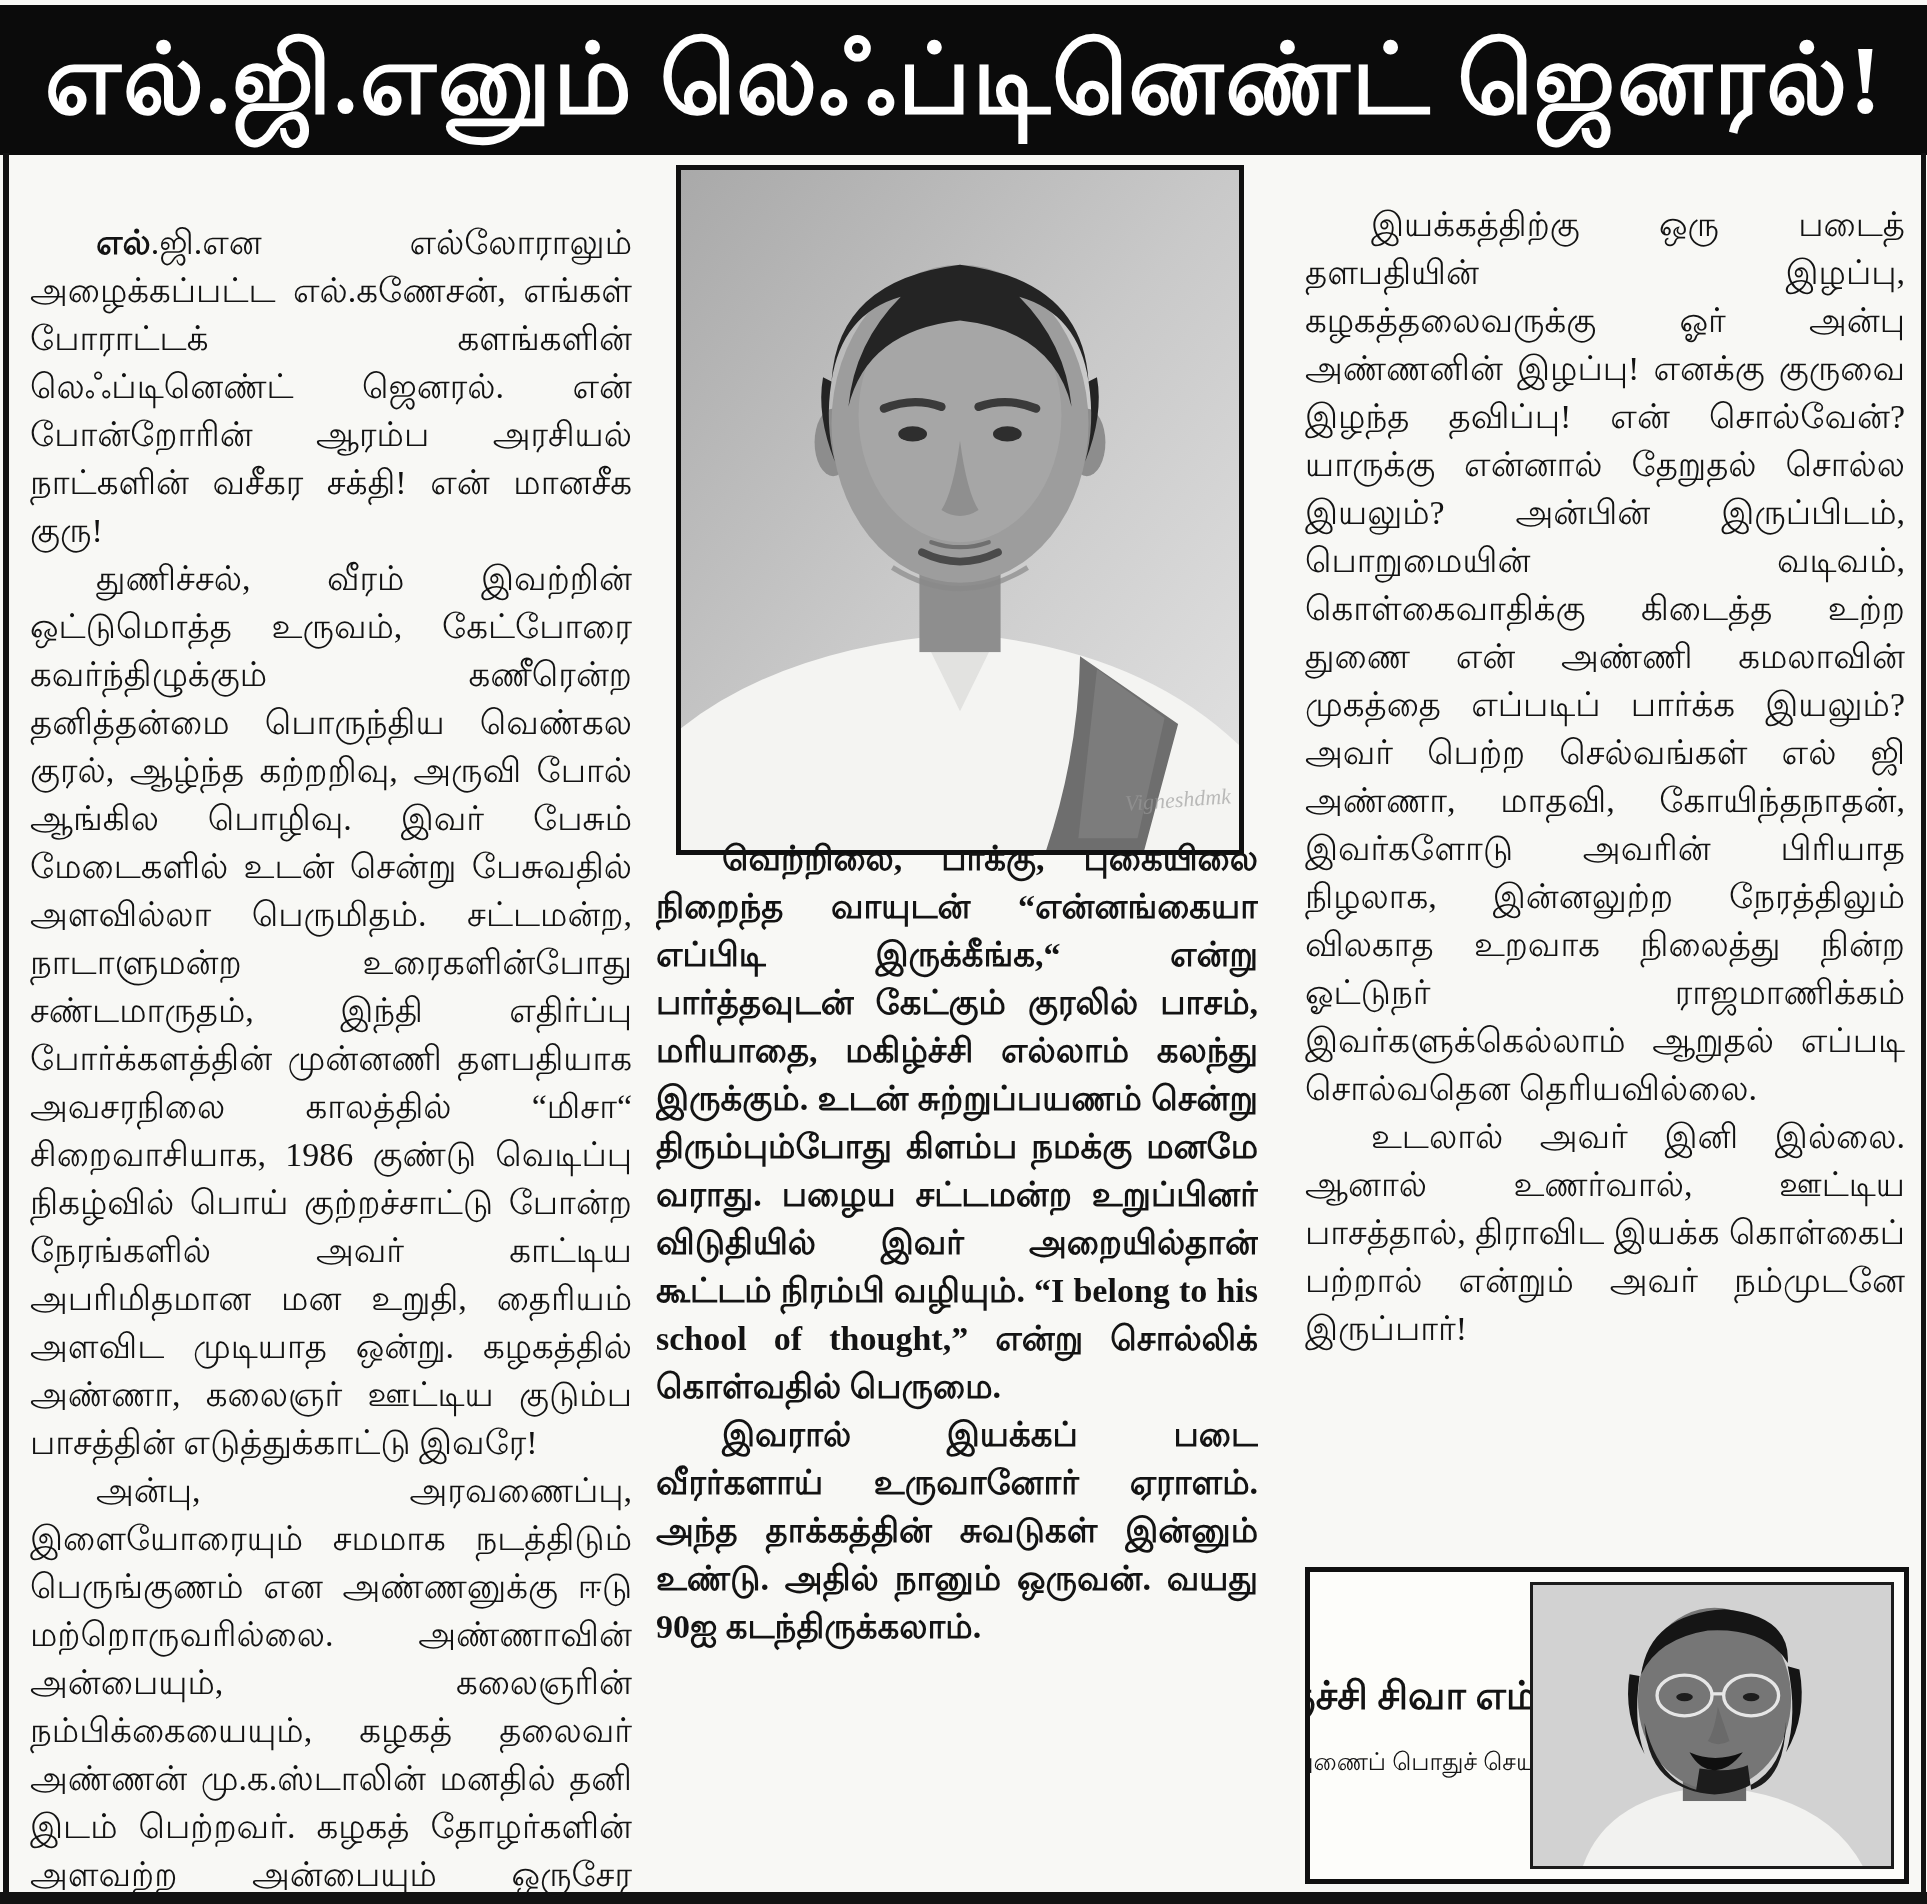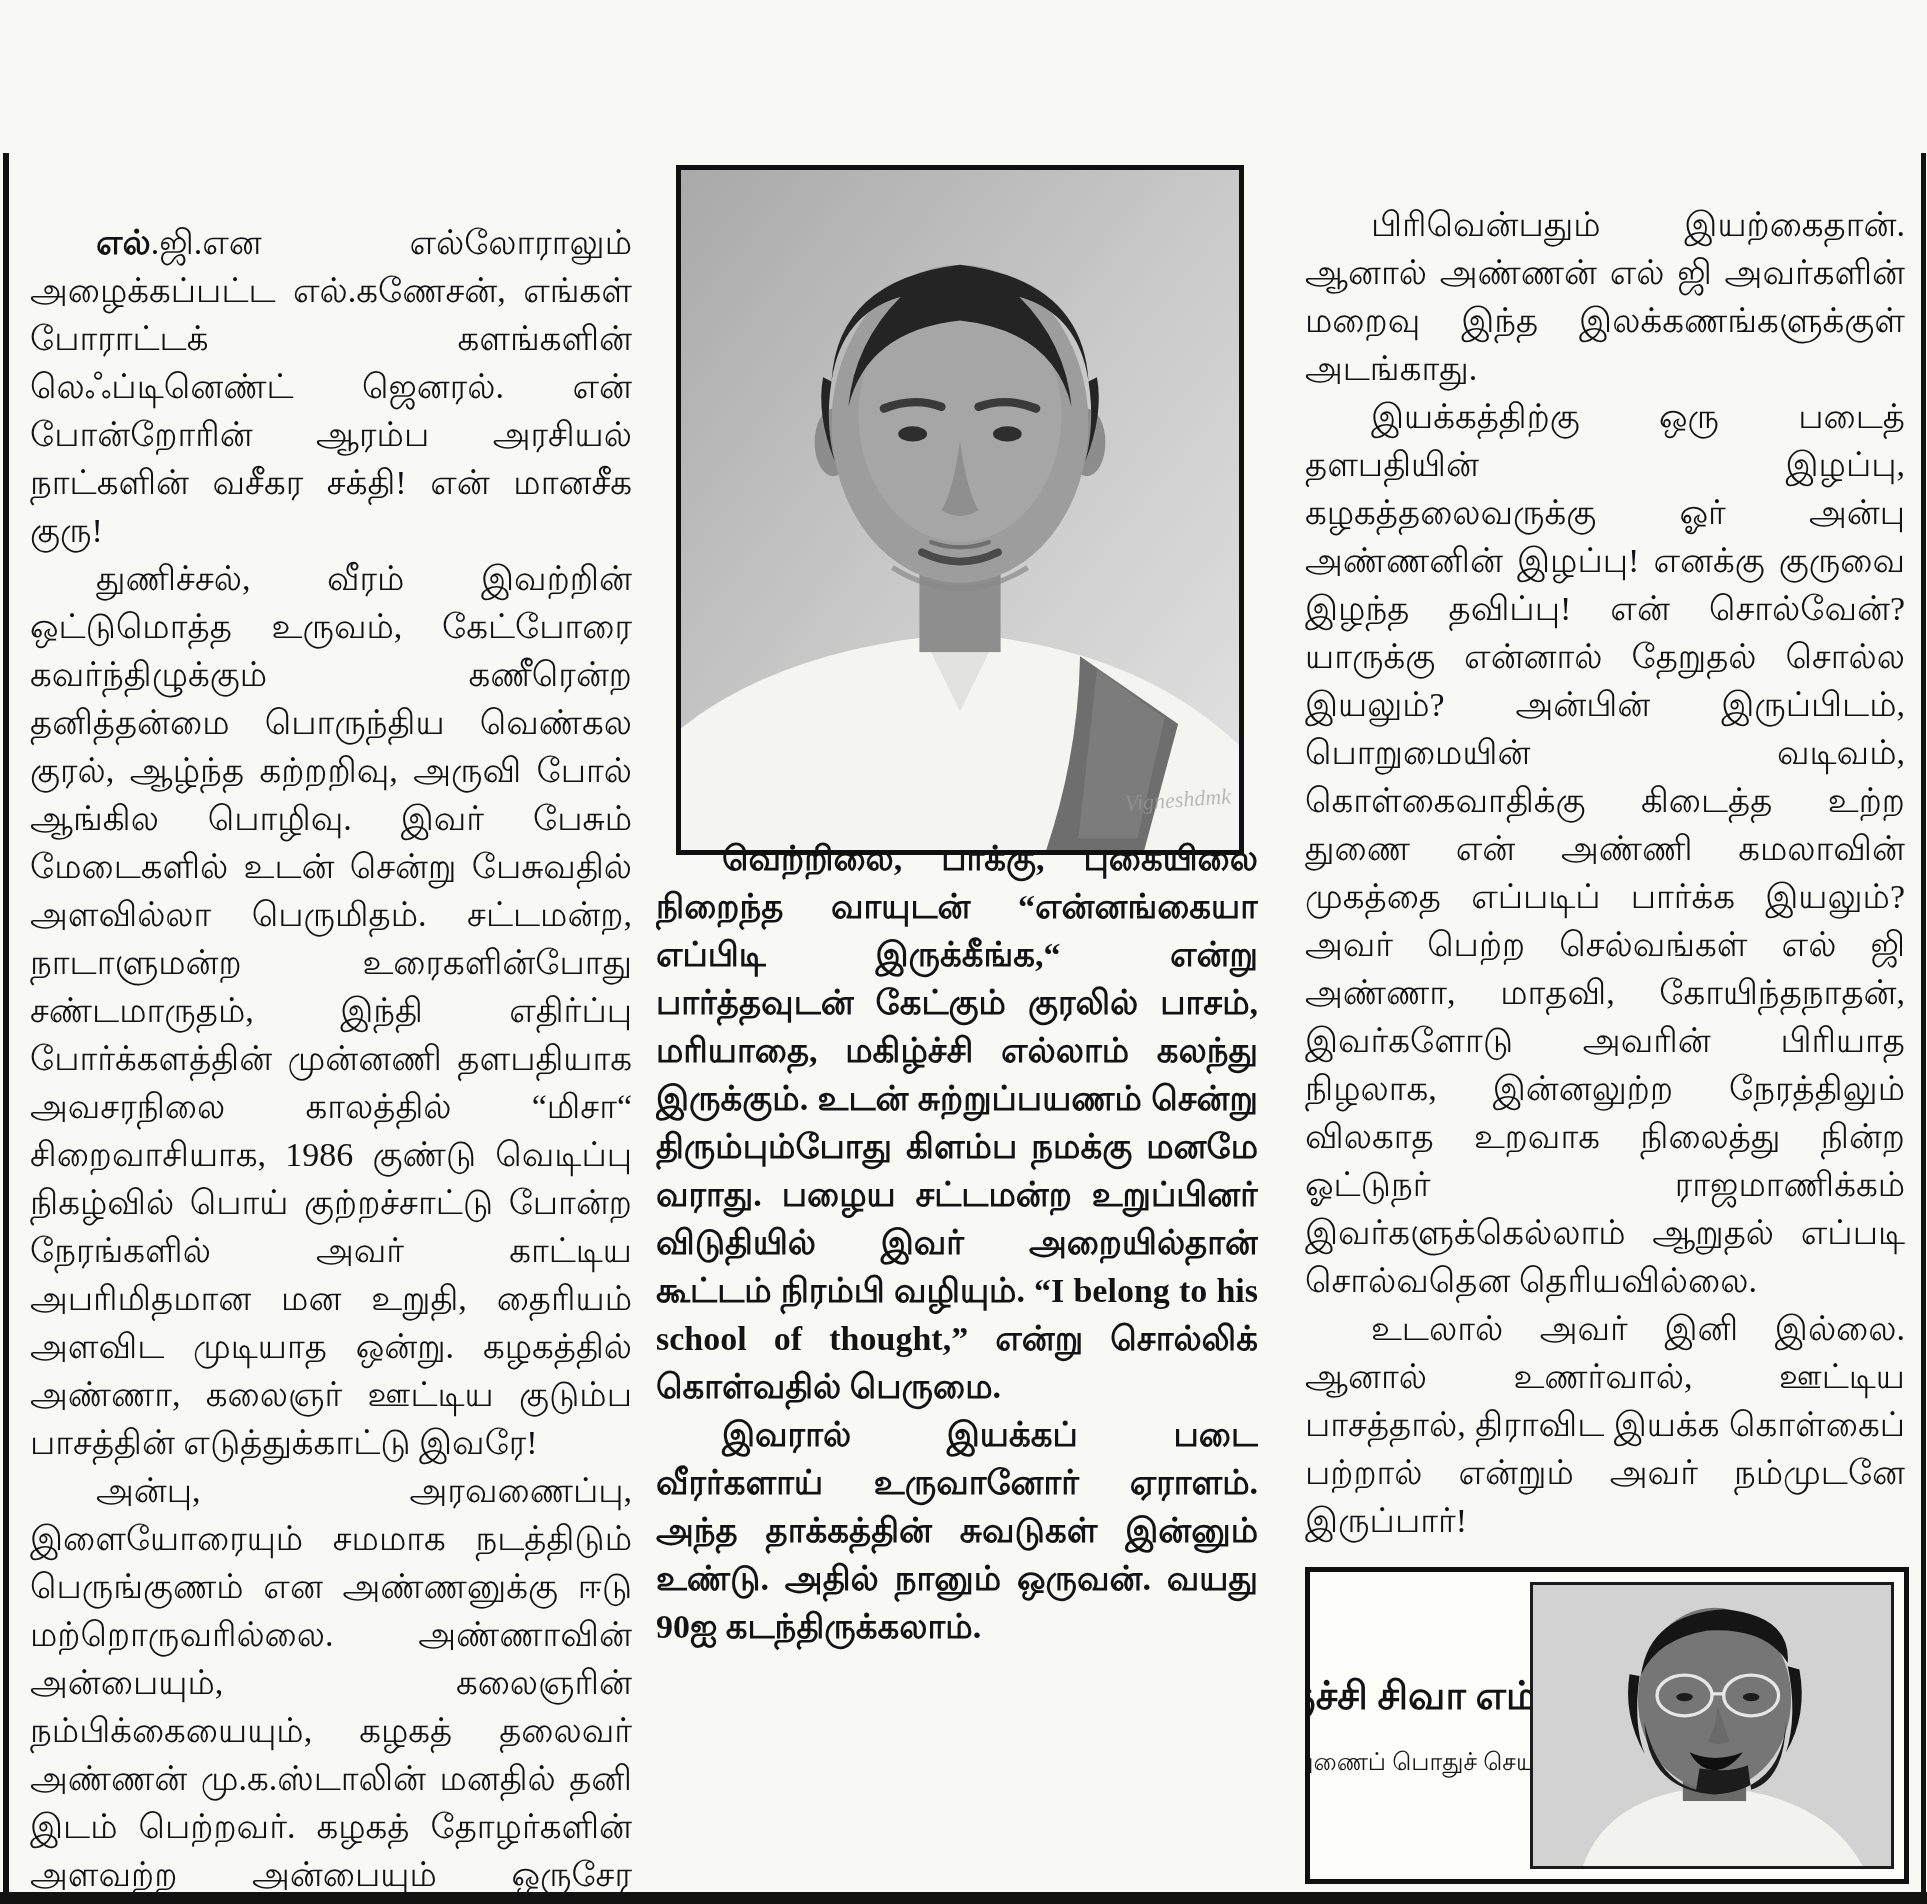--- a/index.html
+++ b/index.html
@@ -55,20 +55,23 @@
     width:364px;margin:10px 10px 10px 0;border:3.4px solid #1c1c1c;
     background:#d4d4d4;box-sizing:border-box;overflow:hidden;
   }
   .byline-photo svg{display:block;width:100%;height:100%;}
 </style>
 </head>
 <body>
 
 <div class="page">
 
+  <div class="banner">
+    <h1>எல்.ஜி.எனும் லெஃப்டினெண்ட் ஜெனரல்!</h1>
+  </div>
 
   <div class="edge-left"></div>
   <div class="edge-right"></div>
   <div class="bottom-rule"></div>
 
   <div class="col col-1">
     <p><b>எல்</b><span>.ஜி.என எல்லோராலும் அழைக்கப்பட்ட எல்.கணேசன், எங்கள் போராட்டக் களங்களின் லெஃப்டினெண்ட் ஜெனரல். என் போன்றோரின் ஆரம்ப அரசியல் நாட்களின் வசீகர சக்தி! என் மானசீக குரு!</span></p>
     <p>துணிச்சல், வீரம் இவற்றின் ஒட்டுமொத்த உருவம், கேட்போரை கவர்ந்திழுக்கும் கணீரென்ற தனித்தன்மை பொருந்திய வெண்கல குரல், ஆழ்ந்த கற்றறிவு, அருவி போல் ஆங்கில பொழிவு. இவர் பேசும் மேடைகளில் உடன் சென்று பேசுவதில் அளவில்லா பெருமிதம். சட்டமன்ற, நாடாளுமன்ற உரைகளின்போது சண்டமாருதம், இந்தி எதிர்ப்பு போர்க்களத்தின் முன்னணி தளபதியாக அவசரநிலை காலத்தில் “மிசா“ சிறைவாசியாக, 1986 குண்டு வெடிப்பு நிகழ்வில் பொய் குற்றச்சாட்டு போன்ற நேரங்களில் அவர் காட்டிய அபரிமிதமான மன உறுதி, தைரியம் அளவிட முடியாத ஒன்று. கழகத்தில் அண்ணா, கலைஞர் ஊட்டிய குடும்ப பாசத்தின் எடுத்துக்காட்டு இவரே!</p>
     <p>அன்பு, அரவணைப்பு, இளையோரையும் சமமாக நடத்திடும் பெருங்குணம் என அண்ணனுக்கு ஈடு மற்றொருவரில்லை. அண்ணாவின் அன்பையும், கலைஞரின் நம்பிக்கையையும், கழகத் தலைவர் அண்ணன் மு.க.ஸ்டாலின் மனதில் தனி இடம் பெற்றவர். கழகத் தோழர்களின் அளவற்ற அன்பையும் ஒருசேர பெற்றவர்.</p>
 
@@ -118,21 +121,20 @@
     </svg>
     <span class="watermark">Vigneshdmk</span>
   </div>
 
   <div class="col col-2-text">
     <p>வெற்றிலை, பாக்கு, புகையிலை நிறைந்த வாயுடன் “என்னங்கையா எப்பிடி இருக்கீங்க,“ என்று பார்த்தவுடன் கேட்கும் குரலில் பாசம், மரியாதை, மகிழ்ச்சி எல்லாம் கலந்து இருக்கும். உடன் சுற்றுப்பயணம் சென்று திரும்பும்போது கிளம்ப நமக்கு மனமே வராது. பழைய சட்டமன்ற உறுப்பினர் விடுதியில் இவர் அறையில்தான் கூட்டம் நிரம்பி வழியும். “I belong to his school of thought,” என்று சொல்லிக் கொள்வதில் பெருமை.</p>
     <p>இவரால் இயக்கப் படை வீரர்களாய் உருவானோர் ஏராளம். அந்த தாக்கத்தின் சுவடுகள் இன்னும் உண்டு. அதில் நானும் ஒருவன். வயது 90ஐ கடந்திருக்கலாம்.</p>
   </div>
 
   <div class="col col-3">
-    <p>பிரிவென்பதும் இயற்கைதான். ஆனால் அண்ணன் எல் ஜி அவர்களின் மறைவு இந்த இலக்கணங்களுக்குள் அடங்காது.</p>
     <p>இயக்கத்திற்கு ஒரு படைத் தளபதியின் இழப்பு, கழகத்தலைவருக்கு ஓர் அன்பு அண்ணனின் இழப்பு! எனக்கு குருவை இழந்த தவிப்பு! என் சொல்வேன்? யாருக்கு என்னால் தேறுதல் சொல்ல இயலும்? அன்பின் இருப்பிடம், பொறுமையின் வடிவம், கொள்கைவாதிக்கு கிடைத்த உற்ற துணை என் அண்ணி கமலாவின் முகத்தை எப்படிப் பார்க்க இயலும்? அவர் பெற்ற செல்வங்கள் எல் ஜி அண்ணா, மாதவி, கோயிந்தநாதன், இவர்களோடு அவரின் பிரியாத நிழலாக, இன்னலுற்ற நேரத்திலும் விலகாத உறவாக நிலைத்து நின்ற ஓட்டுநர் ராஜமாணிக்கம் இவர்களுக்கெல்லாம் ஆறுதல் எப்படி சொல்வதென தெரியவில்லை.</p>
     <p>உடலால் அவர் இனி இல்லை. ஆனால் உணர்வால், ஊட்டிய பாசத்தால், திராவிட இயக்க கொள்கைப் பற்றால் என்றும் அவர் நம்முடனே இருப்பார்!</p>
   </div>
 
   <div class="byline-box">
     <div class="byline-text">
       <div class="byline-name">திருச்சி சிவா எம்.பி.</div>
       <div class="byline-role">கழக துணைப் பொதுச் செயலாளர்</div>
     </div>
     <div class="byline-photo">

